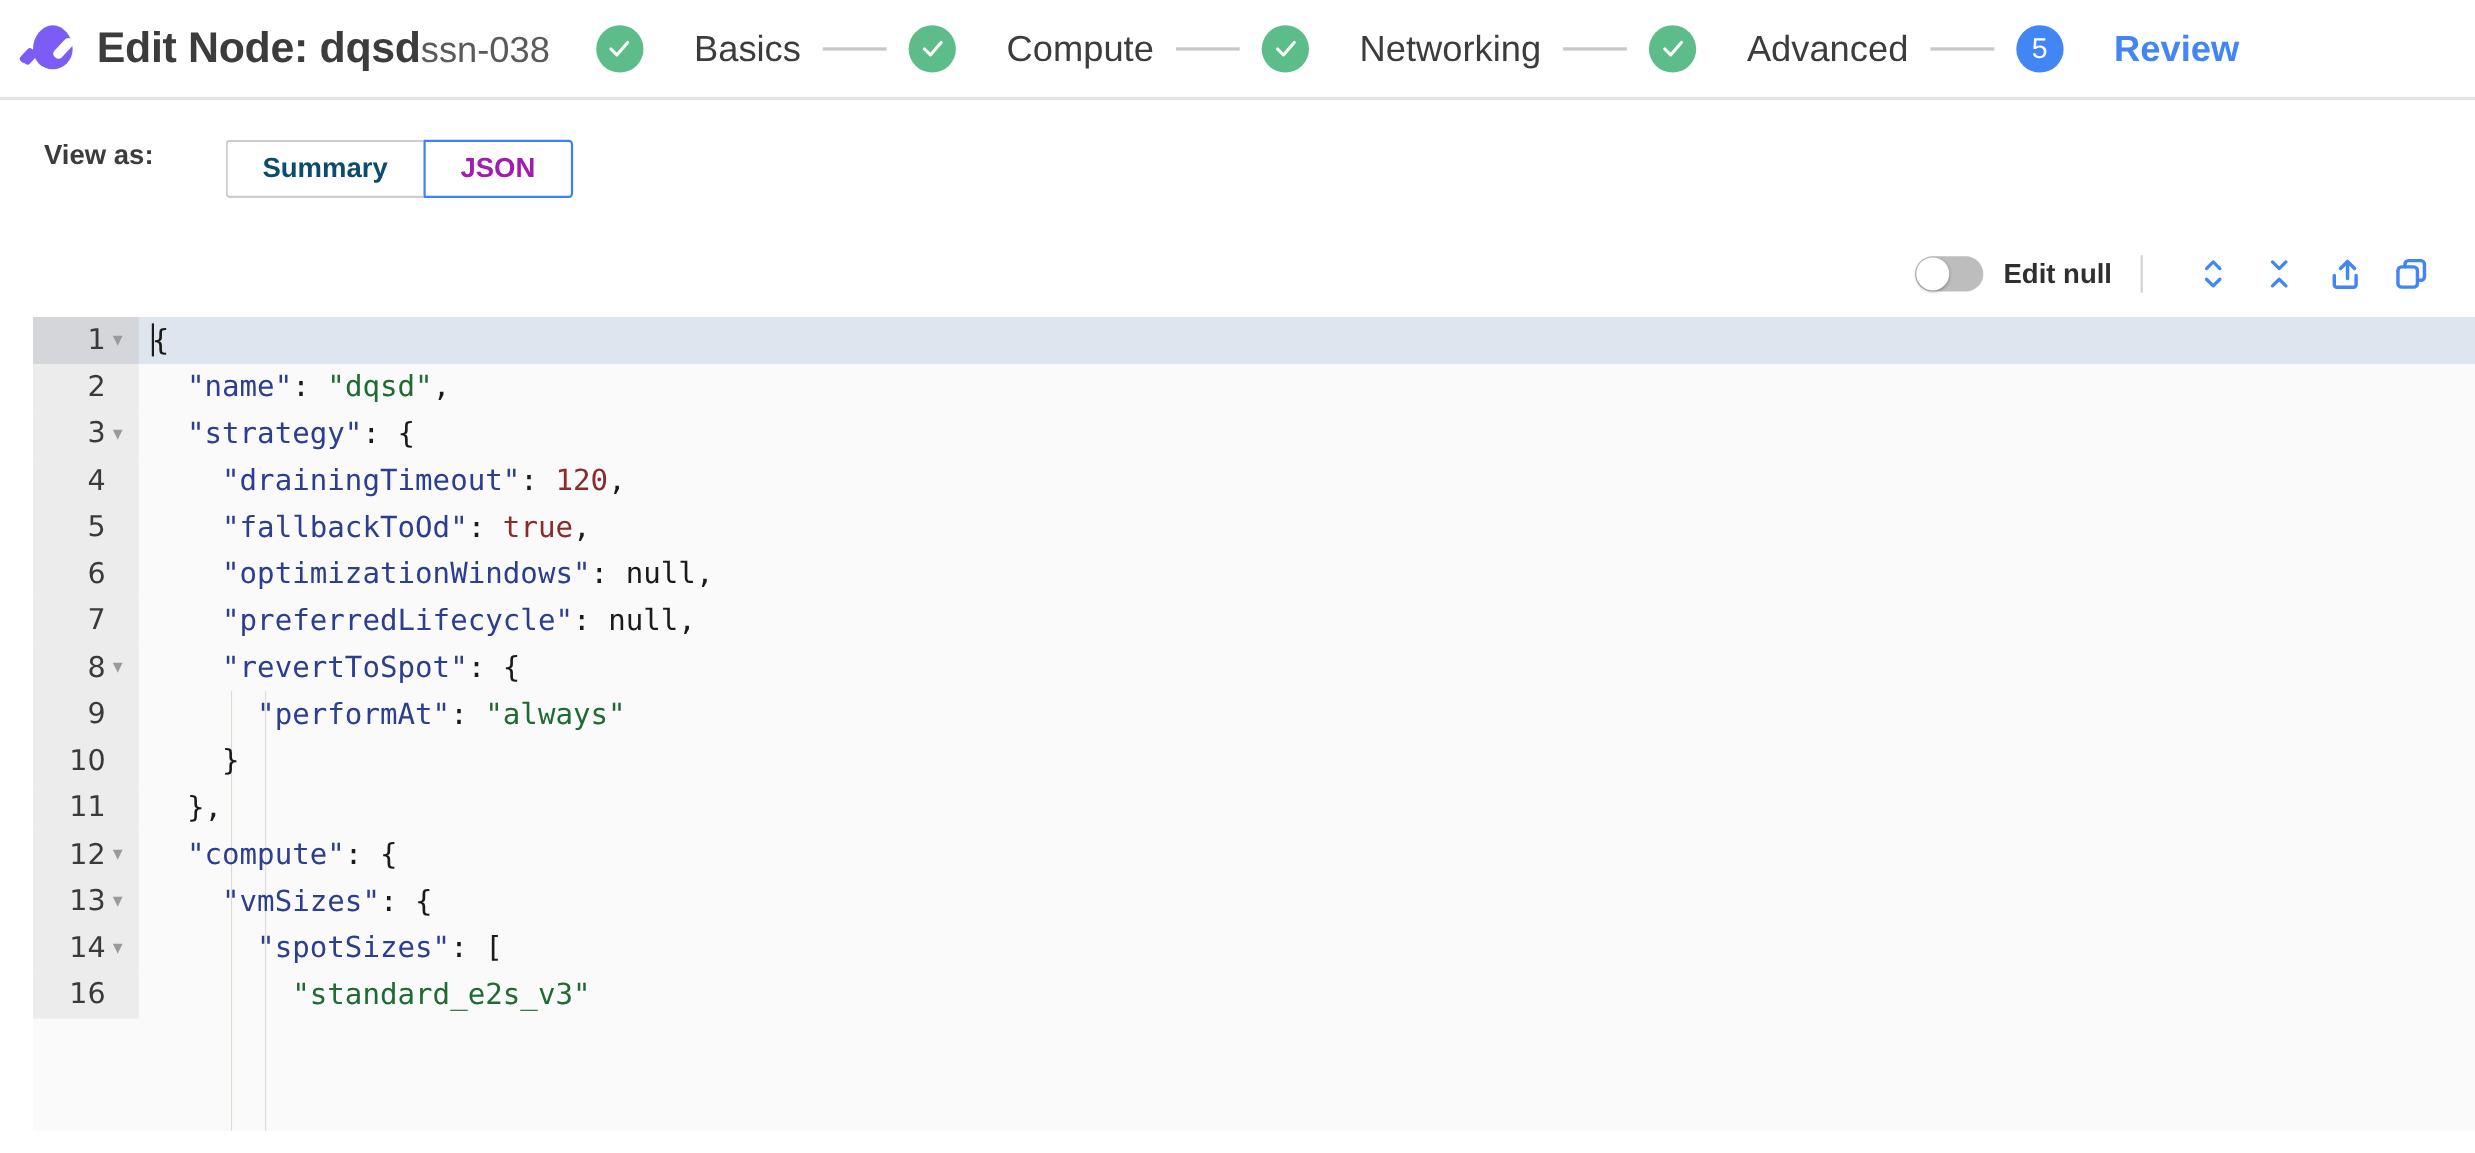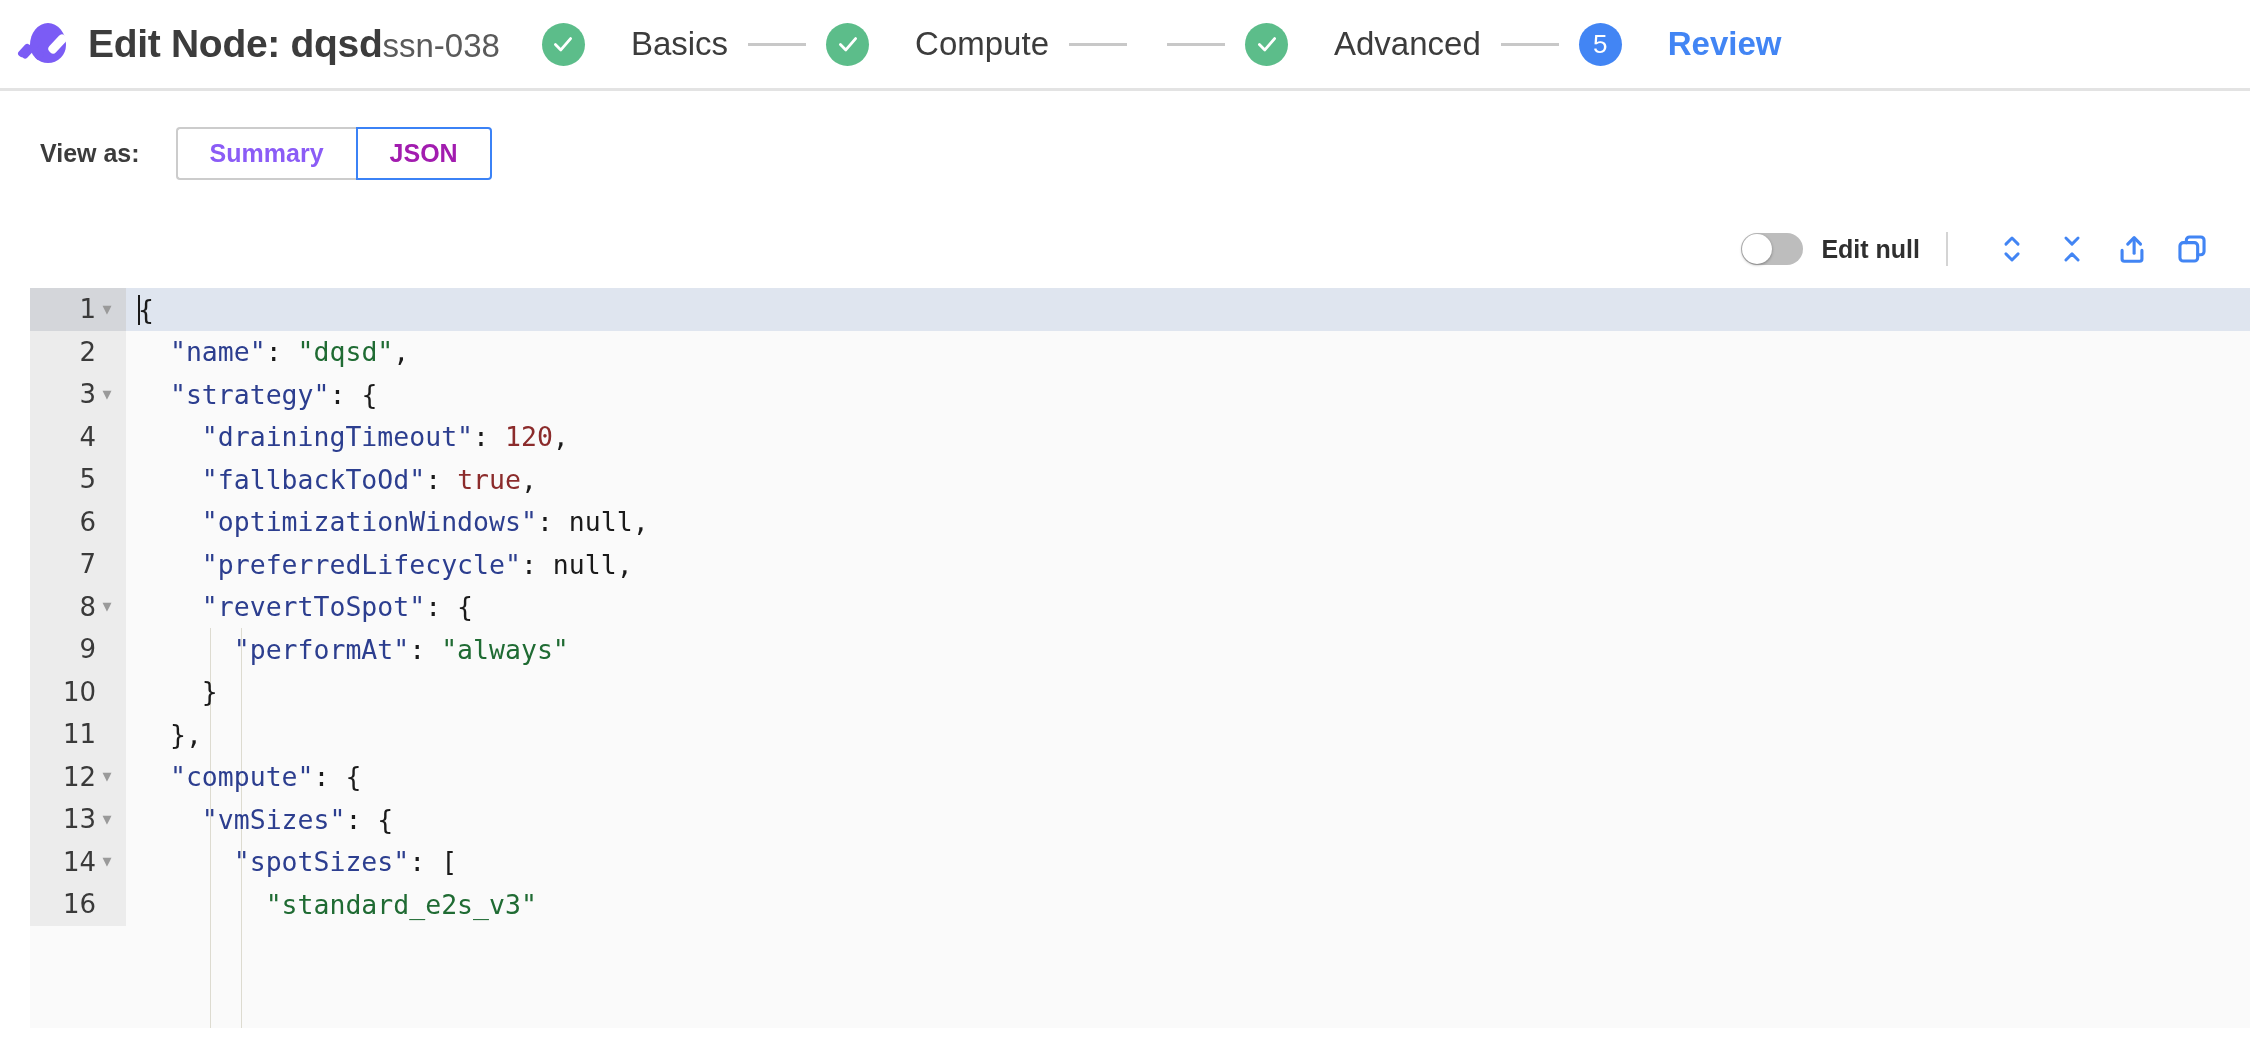--- a/index.html
+++ b/index.html
@@ -97,22 +97,23 @@
   .step-connector {
     width: 58px; height: 3px;
     background: #c8c8c8;
     margin: 0 20px;
     flex: 0 0 58px;
   }
 
   
   .viewas-row {
     display: flex;
-    align-items: center;
+    align-items: flex-start;
     padding: 36px 4px 0 40px;
+    gap: 29px;
   }
   .viewas-label {
     font-size: 25px;
     font-weight: bold;
     color: #3c3c3c;
     margin-right: 36px;
   }
   .segmented {
     display: flex;
     height: 53px;
@@ -121,21 +122,21 @@
   .seg-btn {
     display: flex; align-items: center; justify-content: center;
     padding: 0 32px;
     font-size: 25px;
     font-weight: bold;
     cursor: pointer;
     background: #ffffff;
     user-select: none;
   }
   .seg-btn.inactive {
-    color: #8b5cf6;
+    color: #0c4a6e;
     border: 2px solid #cccccc;
     border-right: none;
     border-radius: 4px 0 0 4px;
   }
   .seg-btn.active {
     color: #a21caf;
     border: 2px solid #3b82f6;
     border-radius: 0 4px 4px 0;
   }
 
@@ -287,20 +288,28 @@
     <div class="step">
       <div class="step-badge done">
         <svg class="check-svg" width="26" height="26" viewBox="0 0 24 24">
           <path d="M5 12.5 L10 17.5 L19 7" fill="none" stroke="#ffffff" stroke-width="2.6" stroke-linecap="round" stroke-linejoin="round"></path>
         </svg>
       </div>
       <span class="step-label">Compute</span>
     </div>
     <div class="step-connector"></div>
 
+    <div class="step">
+      <div class="step-badge done">
+        <svg class="check-svg" width="26" height="26" viewBox="0 0 24 24">
+          <path d="M5 12.5 L10 17.5 L19 7" fill="none" stroke="#ffffff" stroke-width="2.6" stroke-linecap="round" stroke-linejoin="round"></path>
+        </svg>
+      </div>
+      <span class="step-label">Networking</span>
+    </div>
     <div class="step-connector"></div>
 
     <div class="step">
       <div class="step-badge done">
         <svg class="check-svg" width="26" height="26" viewBox="0 0 24 24">
           <path d="M5 12.5 L10 17.5 L19 7" fill="none" stroke="#ffffff" stroke-width="2.6" stroke-linecap="round" stroke-linejoin="round"></path>
         </svg>
       </div>
       <span class="step-label">Advanced</span>
     </div>

